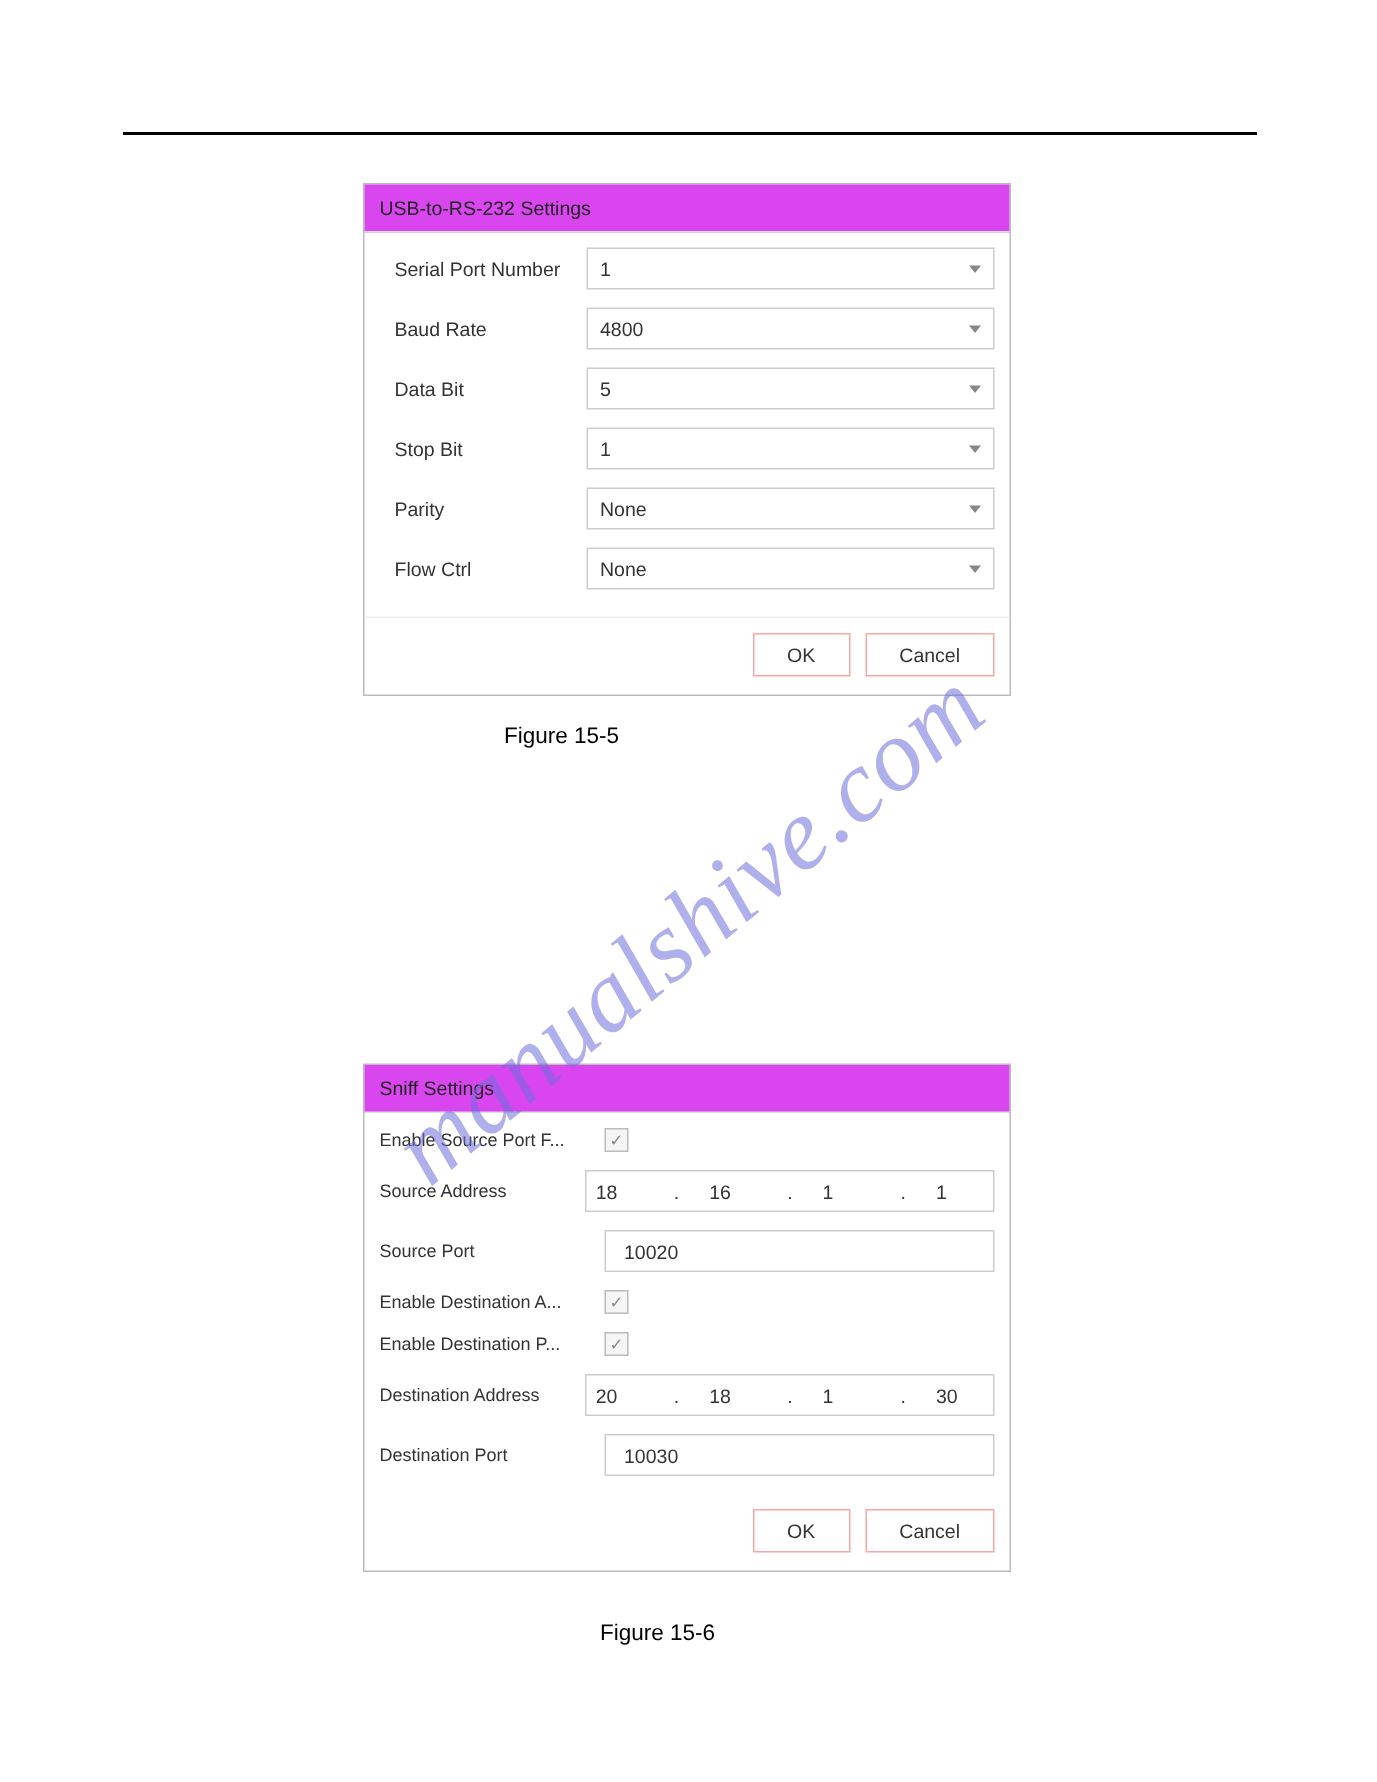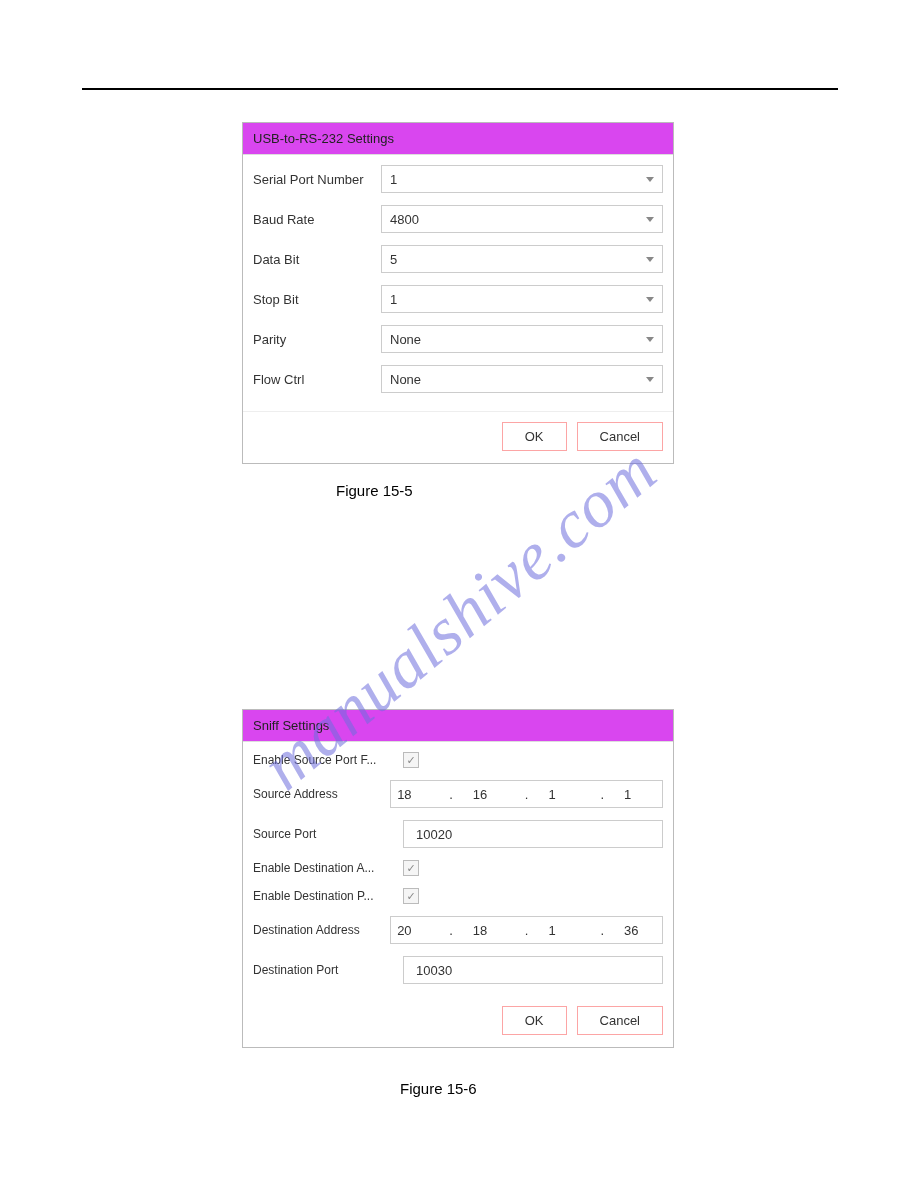--- a/index.html
+++ b/index.html
@@ -53,20 +53,21 @@
   }
   .row {
     display: flex;
     align-items: center;
     padding: 6px 10px;
   }
   .row-label {
     width: 128px;
     font-size: 13px;
     color: #333;
+    margin-left: 10px;
   }
   .select-box {
     flex: 1;
     border: 1px solid #ccc;
     height: 28px;
     display: flex;
     align-items: center;
     justify-content: space-between;
     padding: 0 8px;
     font-size: 13px;
@@ -251,21 +252,21 @@
 
     <div class="row">
       <div class="row-label-wide">Destination Address</div>
       <div class="ip-box">
         <span class="ip-seg">20</span>
         <span class="ip-dot">.</span>
         <span class="ip-seg">18</span>
         <span class="ip-dot">.</span>
         <span class="ip-seg">1</span>
         <span class="ip-dot">.</span>
-        <span class="ip-seg">36</span>
+        <span class="ip-seg">30</span>
       </div>
     </div>
 
     <div class="row">
       <div class="row-label-wide">Destination Port</div>
       <div class="text-box">
         <span>10030</span>
       </div>
     </div>
 

